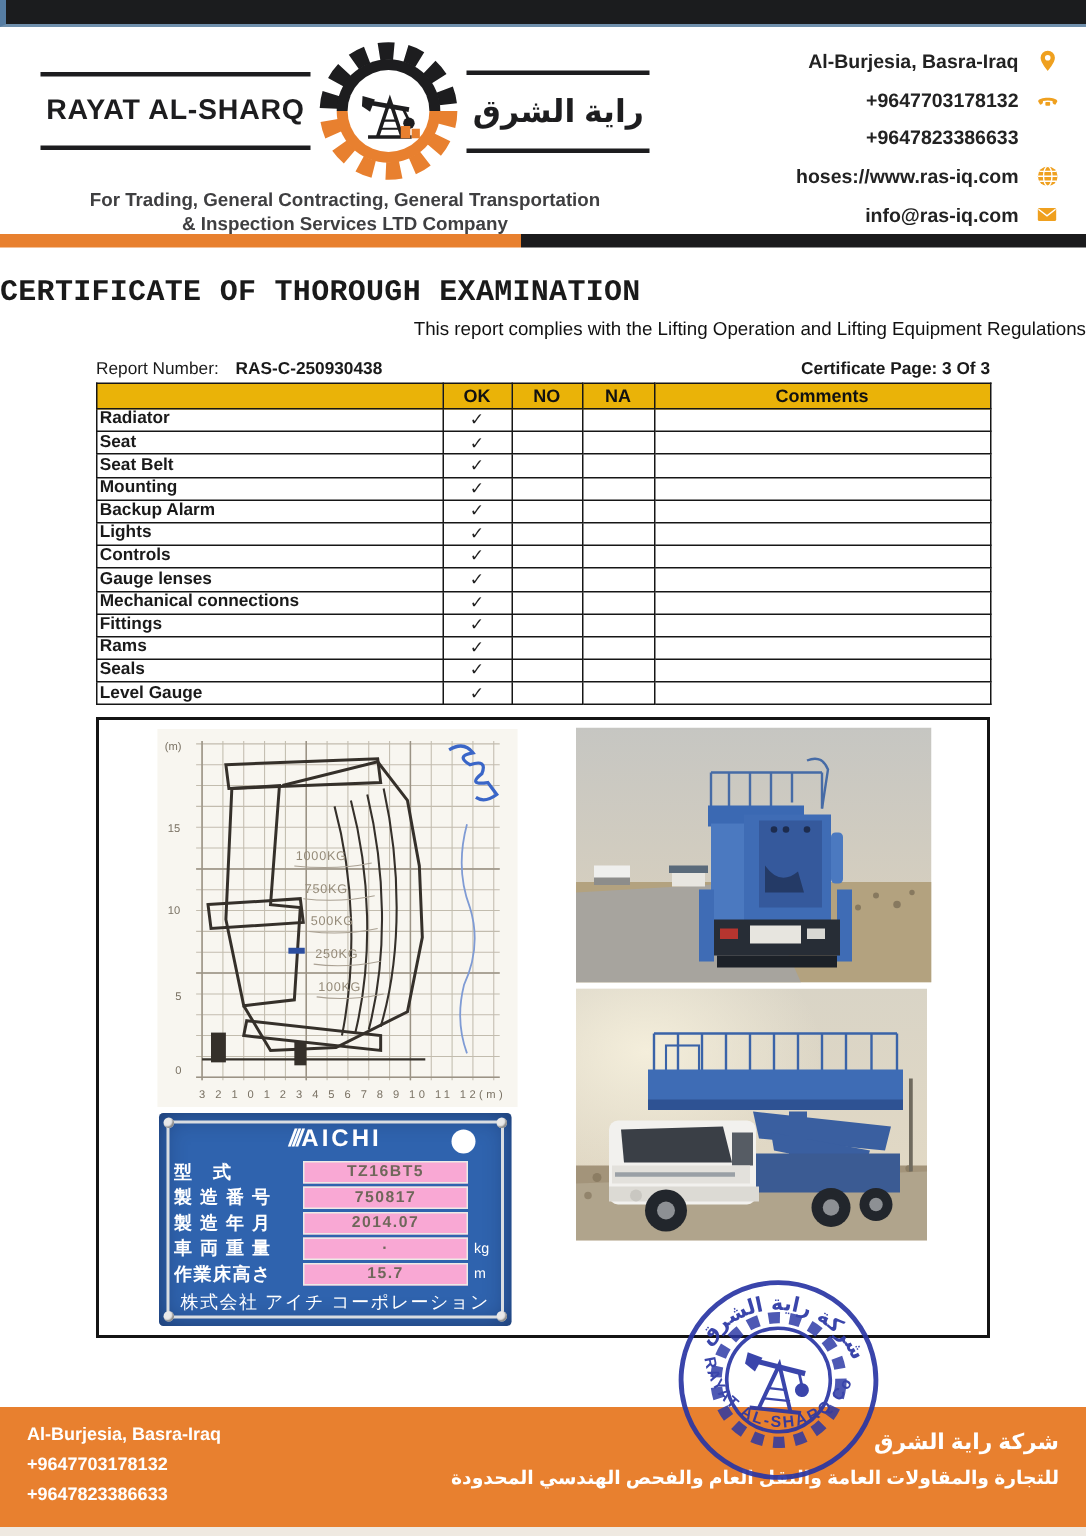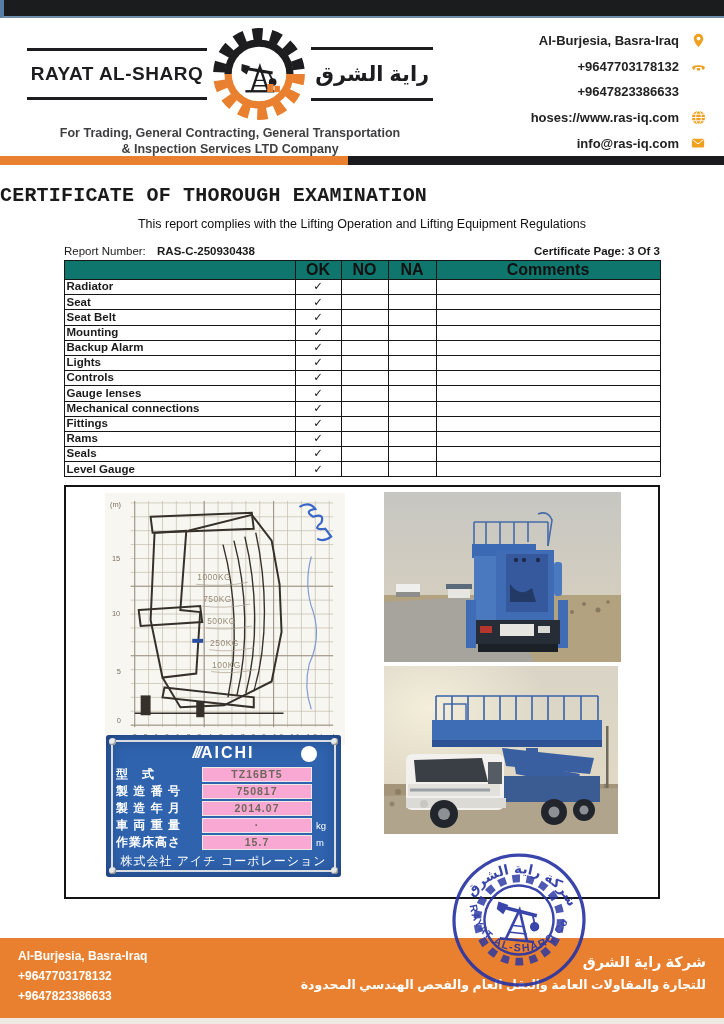--- a/index.html
+++ b/index.html
@@ -23,43 +23,43 @@
   .contacts { display:flex; flex-direction:column; align-items:flex-end; padding-top:6px; }
   .contact-row { display:flex; align-items:center; justify-content:flex-end; height:27px; }
   .contact-text { font-size:13px; font-weight:600; color:#222; }
   .contact-icon { width:20px; height:18px; margin-left:9px; display:flex; align-items:center; justify-content:center; }
 
   
   .divider-bar { height:9px; background:linear-gradient(to right,#E8802F 0 48%,#1b1b1d 48% 100%); }
 
   
   .doc-title { text-align:left; font-size:20px; font-weight:bold; margin-top:19px; letter-spacing:.2px;font-family:Liberation Mono, monospace; }
-  .doc-subtitle { text-align:center; font-size:12.5px; margin-top:10px; color:#111; }
+  .doc-subtitle { text-align:right; font-size:12.5px; margin-top:5px; color:#111; }
 
   .report-row { margin:14px 64px 0; display:flex; justify-content:space-between; font-size:11.5px; }
   .report-left .bold, .report-right { font-weight:bold;padding-left:8px; }
   .report-right { font-weight:600; }
 
   
   table.checklist { border-collapse:collapse; table-layout:fixed; width:596px; margin:3px auto 0; }
   table.checklist th, table.checklist td { border:1.4px solid #161616; }
-  table.checklist th { background:#0f766e; height:17px; font-size:16px; font-weight:bold; color:#111; }
+  table.checklist th { background:#eab308; height:17px; font-size:12px; font-weight:bold; color:#111; }
   table.checklist td { height:15.2px; font-size:11.5px; line-height:1; }
   td.item-cell { font-weight:bold; padding-left:2px; }
   td.check-cell { text-align:center; font-family:"DejaVu Sans",sans-serif; font-size:11px; color:#222; }
 
   
   .images-box { position:relative; width:596px; height:414px; margin:8px auto 0; border:2.4px solid #141414; background:#fff; }
   .imgpos { position:absolute; }
   .load-chart { left:38px; top:6px; width:242px; height:252px; }
   .photo-rear { left:318px; top:5px; width:237px; height:170px; }
   .photo-side { left:318px; top:179px; width:234px; height:168px; }
 
   
-  .plate { left:40px; top:248px; width:235px; height:142px; background:#2F63AE; border-radius:3px; padding:8px 10px 4px; box-shadow:inset 0 0 18px rgba(0,0,25,.45); }
+  .plate { left:40px; top:262px; width:235px; height:142px; background:#2F63AE; border-radius:3px; padding:8px 10px 4px; box-shadow:inset 0 0 18px rgba(0,0,25,.45); }
   .plate-frame { position:absolute; inset:5px; border:2px solid #d9dde1; border-radius:5px; pointer-events:none; }
   .plate-screw { position:absolute; width:7px; height:7px; border-radius:50%; background:#e9e9e9; box-shadow:inset -1px -1px 1px #888; }
   .plate-screw.tl{left:3px;top:3px} .plate-screw.tr{right:3px;top:3px} .plate-screw.bl{left:3px;bottom:3px} .plate-screw.br{right:3px;bottom:3px}
   .plate-head { text-align:center; color:#fff; margin-top:1px; position:relative; height:20px; }
   .aichi-slashes { font-style:italic; font-weight:bold; font-size:16px; letter-spacing:-2px; margin-right:1px; }
   .aichi-word { font-weight:bold; font-size:16px; letter-spacing:2px; }
   .plate-dot { position:absolute; right:14px; top:2px; width:16px; height:16px; border-radius:50%; background:#fff; }
   .plate-rows { margin-top:2px; }
   .plate-row { display:flex; align-items:center; height:17px; }
   .plate-label { flex:0 0 86px; color:#fff; font-size:12px; font-weight:600; letter-spacing:1px; white-space:nowrap; overflow:hidden; }

